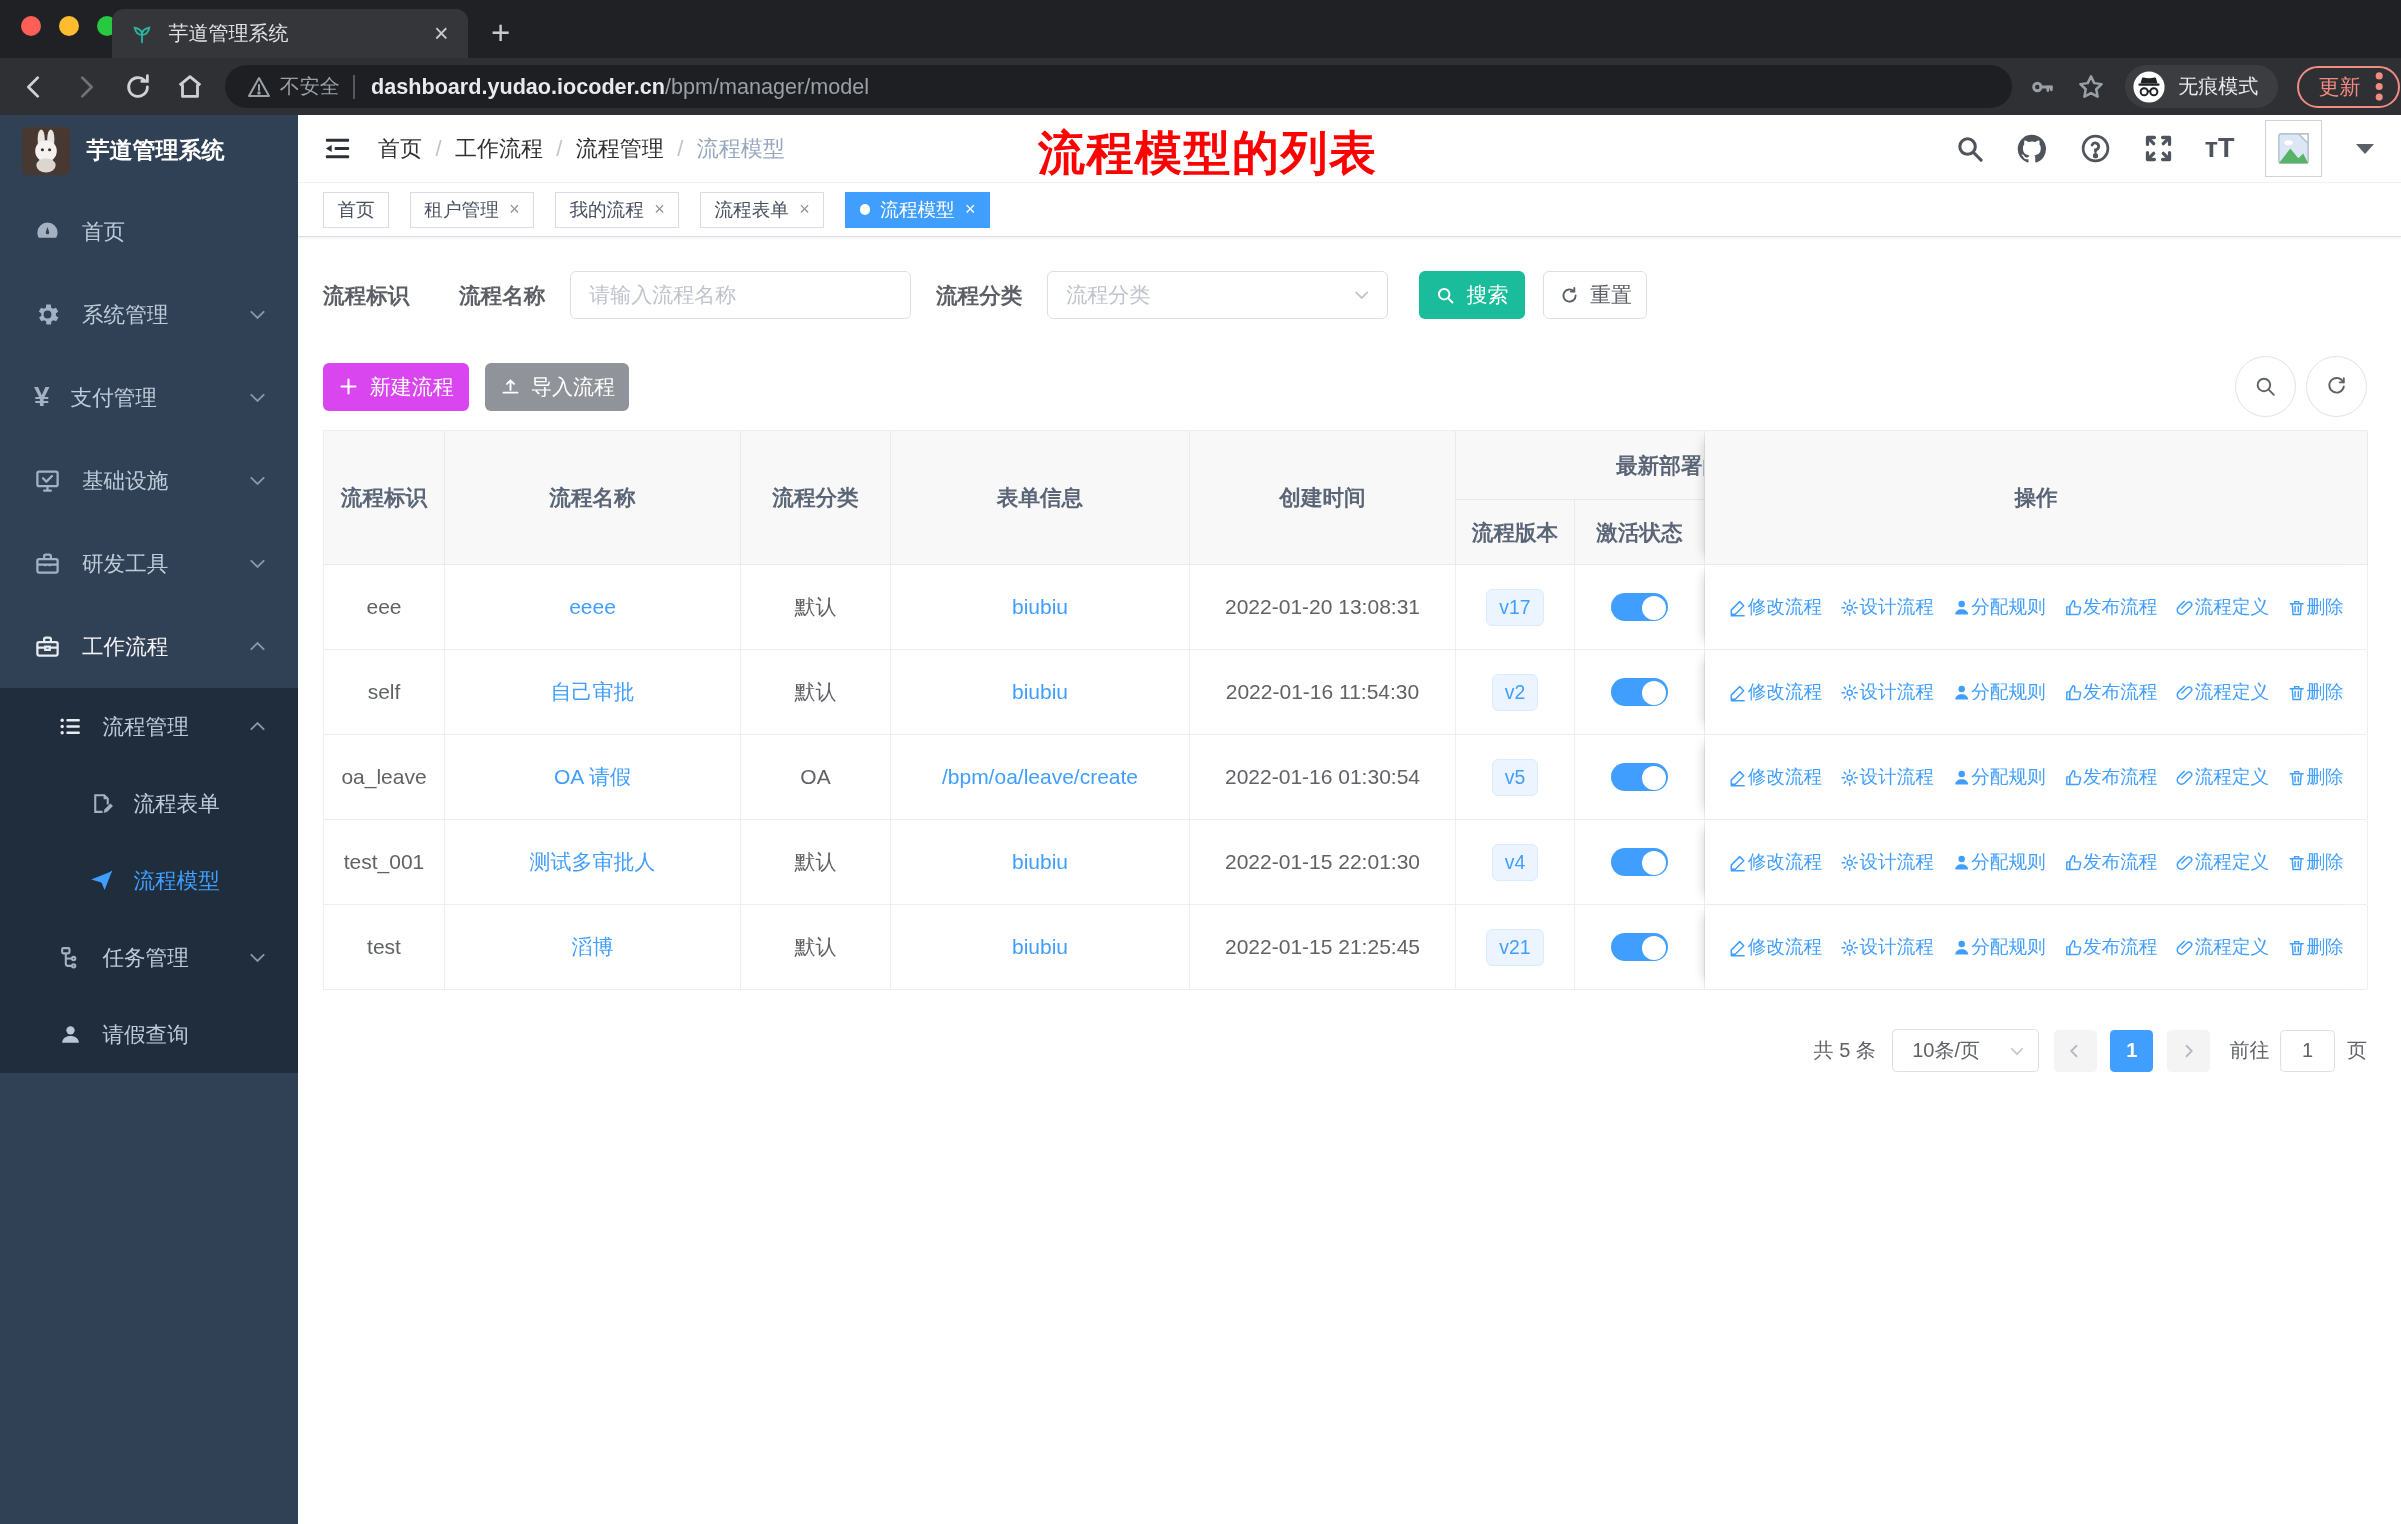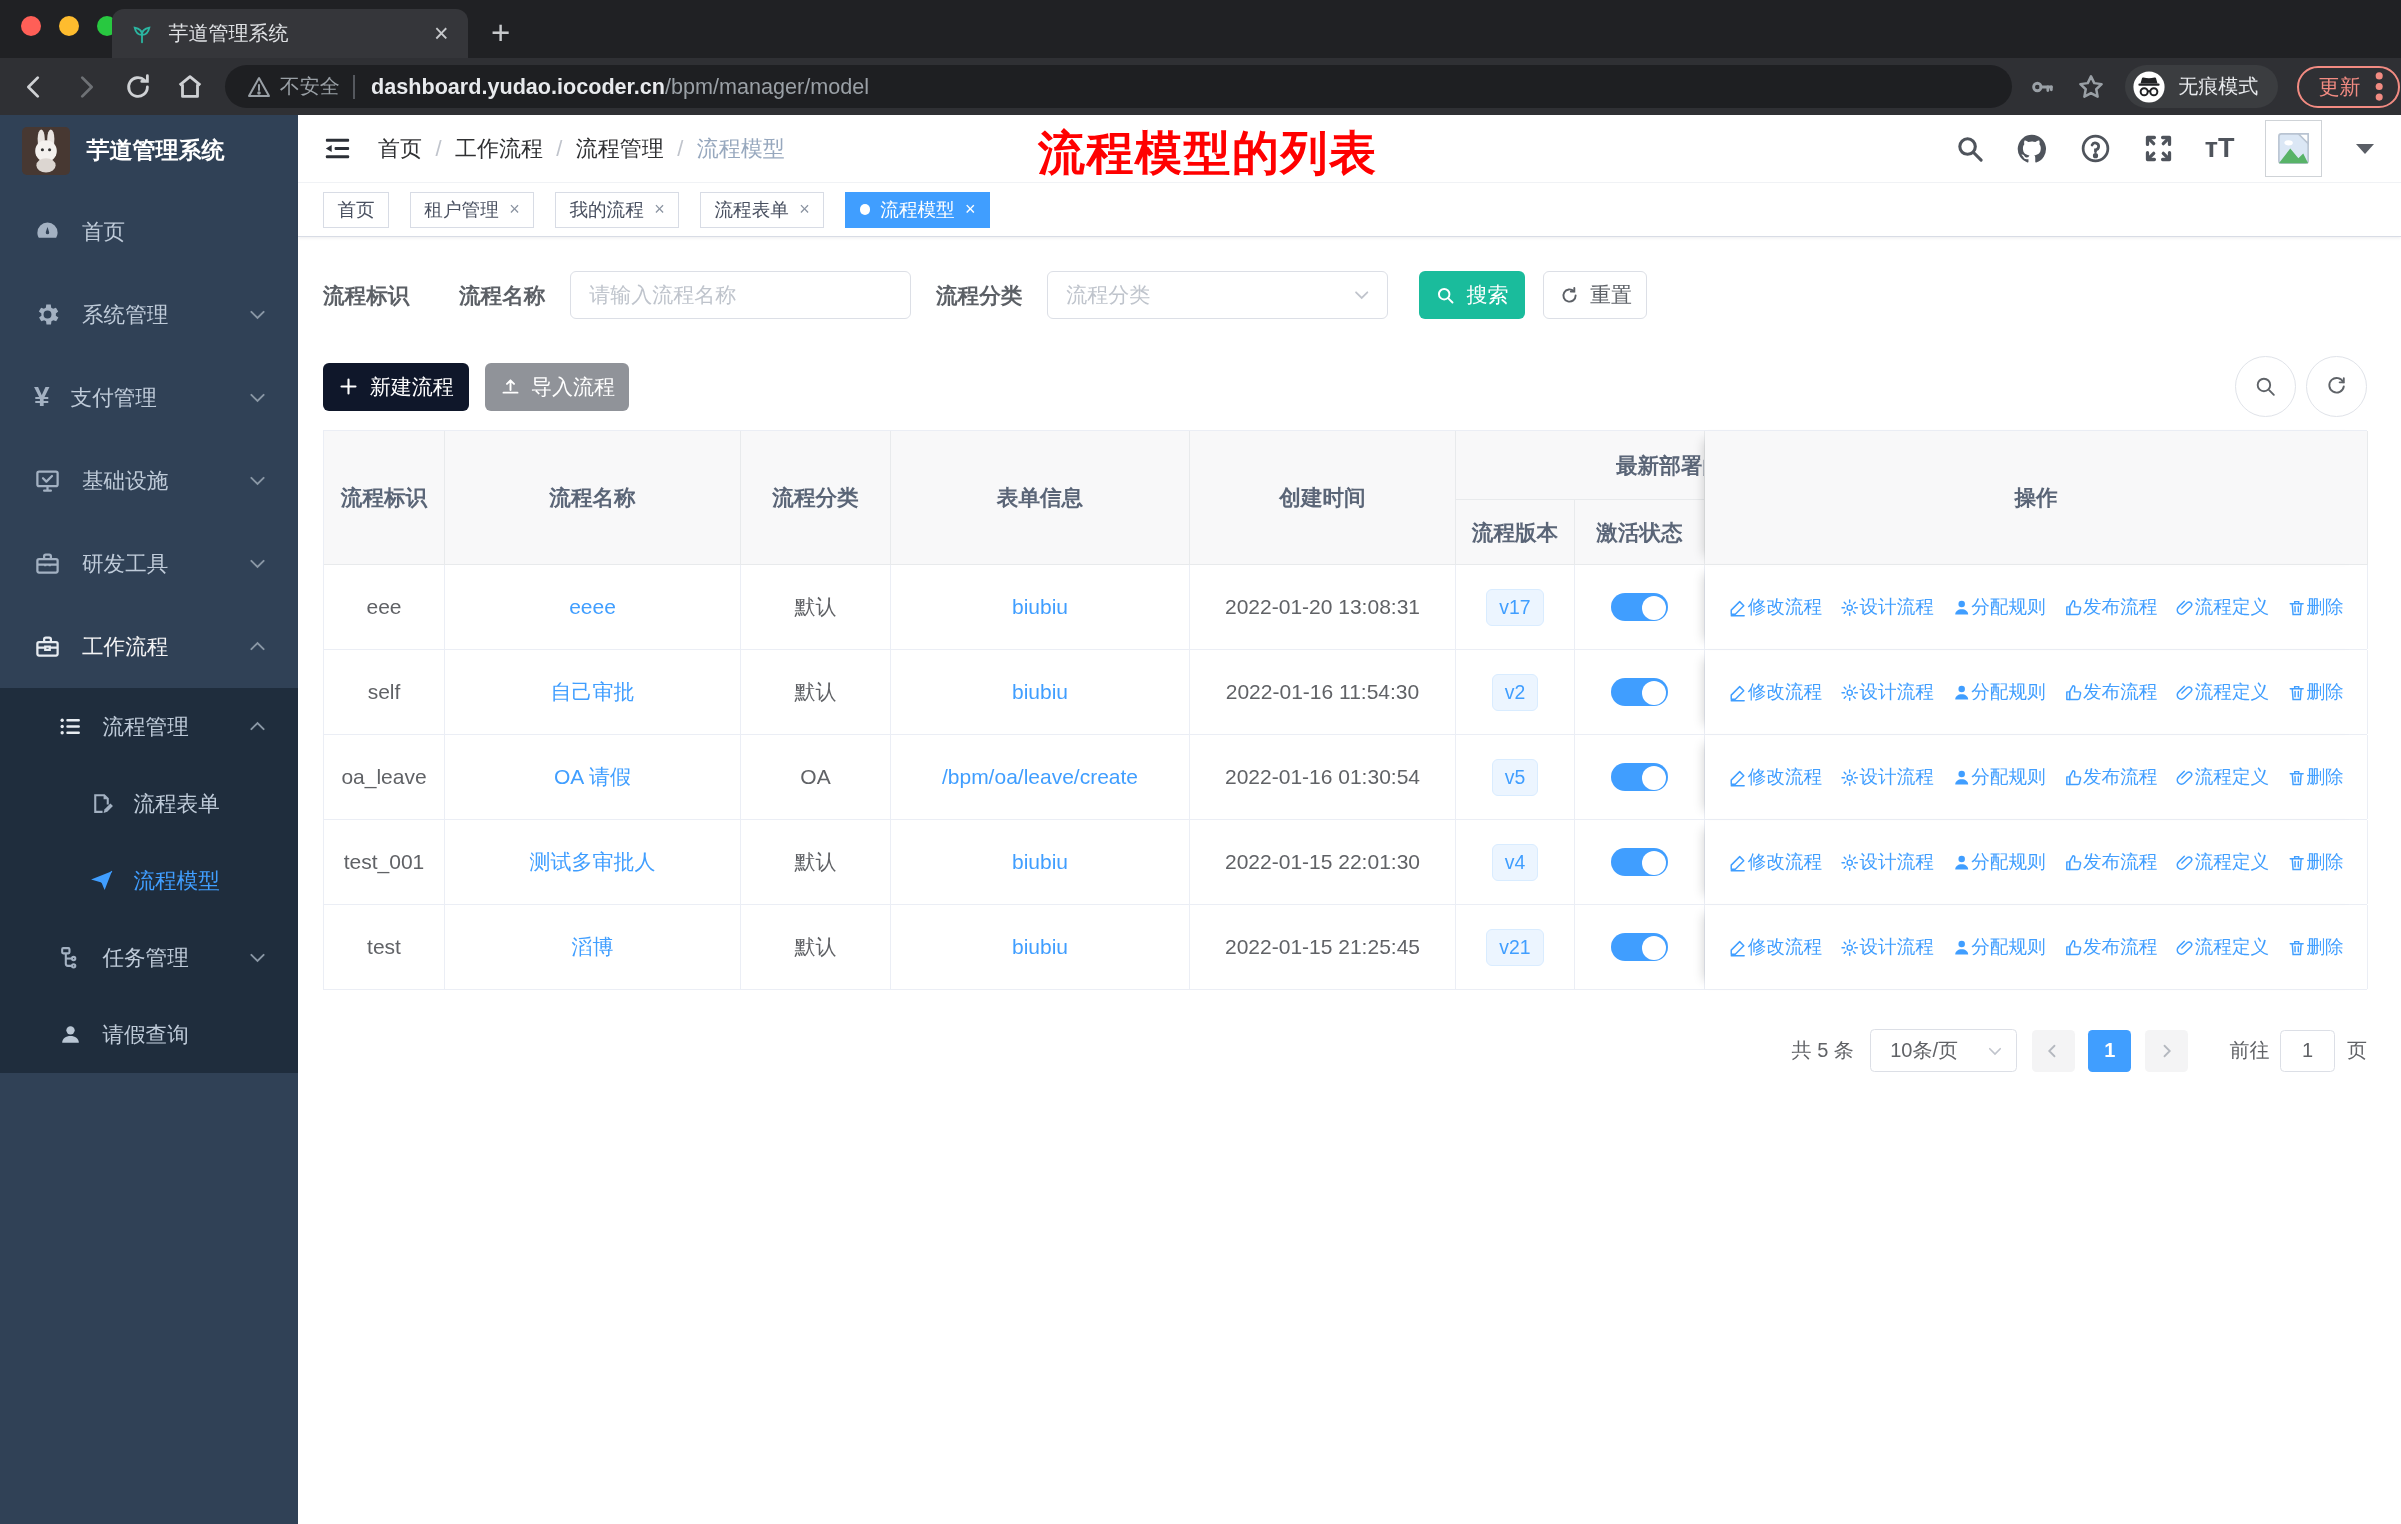--- a/index.html
+++ b/index.html
@@ -71,21 +71,21 @@
   .f-label { font-size:21.6px; font-weight:bold; color:#5c6066; margin-right:25px; white-space:nowrap; }
   .f-input { width:341px; height:48px; border:0.7px solid #dcdfe6; border-radius:6px; font-size:21px; padding:0 18px; color:#606266; outline:none; background:#fff; font-family:inherit; }
   .f-input::placeholder { color:#bfc4cc; }
   .f-gap { width:24.6px; }
   .f-select { width:341px; height:48px; border:0.7px solid #dcdfe6; border-radius:6px; display:flex; align-items:center; justify-content:space-between; padding:0 16.4px 0 18px; background:#fff; }
   .f-select .ph { color:#bfc4cc; font-size:21px; }
   .btn { height:48px; border-radius:6px; display:inline-flex; align-items:center; justify-content:center; gap:10.4px; font-size:21px; cursor:pointer; border:none; font-family:inherit; }
   .btn-search { background:#1abc9c; color:#fff; width:106px; margin-left:30.5px; }
   .btn-reset { background:#fff; color:#5c6066; width:104px; border:0.7px solid #dcdfe6; margin-left:18.6px; }
   .actions-row { margin-top:37px; display:flex; align-items:center; }
-  .btn-create { background:#0f172a; color:#fff; width:146px; }
+  .btn-create { background:#d946ef; color:#fff; width:146px; }
   .btn-import { background:#909399; color:#fff; width:144px; margin-left:16.4px; }
   .round-tools { margin-left:auto; display:flex; gap:10.4px; }
   .roundbtn { width:61px; height:61px; border-radius:50%; border:0.7px solid #e0e3e9; background:#fff; display:flex; align-items:center; justify-content:center; cursor:pointer; }
 
   
   .dtable { margin-top:13.4px; width:2044px; border-left:0.7px solid #ebeef5; }
   .thead { display:grid; grid-template-columns:121px 296px 150px 299px 266px 249px 663px; height:135px; background:#f8f8f9; border-top:0.7px solid #ebeef5; }
   .th { display:flex; align-items:center; justify-content:center; border-right:0.7px solid #e8eaec; border-bottom:0.7px solid #e8eaec; font-weight:bold; color:#5a6577; font-size:21.6px; }
   .group-col { display:flex; flex-direction:column; border-right:0.7px solid #e8eaec; border-bottom:0.7px solid #e8eaec; }
   .group-top { height:68px; position:relative; overflow:hidden; }
@@ -104,21 +104,21 @@
   .td-actions { box-shadow:-10.4px 0 10.4px -9px rgba(0,0,0,.18); gap:18px; }
   .act { display:inline-flex; align-items:center; gap:0; color:#409eff; font-size:18.6px; cursor:pointer; white-space:nowrap; }
 
   
   .pager { margin-top:39px; display:flex; align-items:center; justify-content:flex-end; font-size:20px; color:#606266; }
   .pg-total { margin-right:16px; }
   .pg-size { width:147px; height:43px; border:0.7px solid #dcdfe6; border-radius:4.5px; display:flex; align-items:center; justify-content:space-between; padding:0 12px 0 19.4px; background:#fff; }
   .pg-btn { width:43px; height:42px; border-radius:4.5px; background:#f4f4f5; display:flex; align-items:center; justify-content:center; margin-left:15px; cursor:pointer; }
   .pg-btn.page1 { background:#409eff; color:#fff; font-weight:bold; margin-left:13.4px; }
   .pg-btn.next { margin-left:13.4px; }
-  .pg-goto { margin-left:42px; }
+  .pg-goto { margin-left:20px; }
   .pg-input { width:55px; height:42px; border:0.7px solid #dcdfe6; border-radius:4.5px; text-align:center; font-size:20px; color:#606266; margin-left:10.4px; outline:none; font-family:inherit; }
   .pg-unit { margin-left:12px; }
 </style>
 </head>
 <body>
 
 <div class="tabbar">
   <div class="traffic">
     <div class="light red"></div>
     <div class="light yellow"></div>

